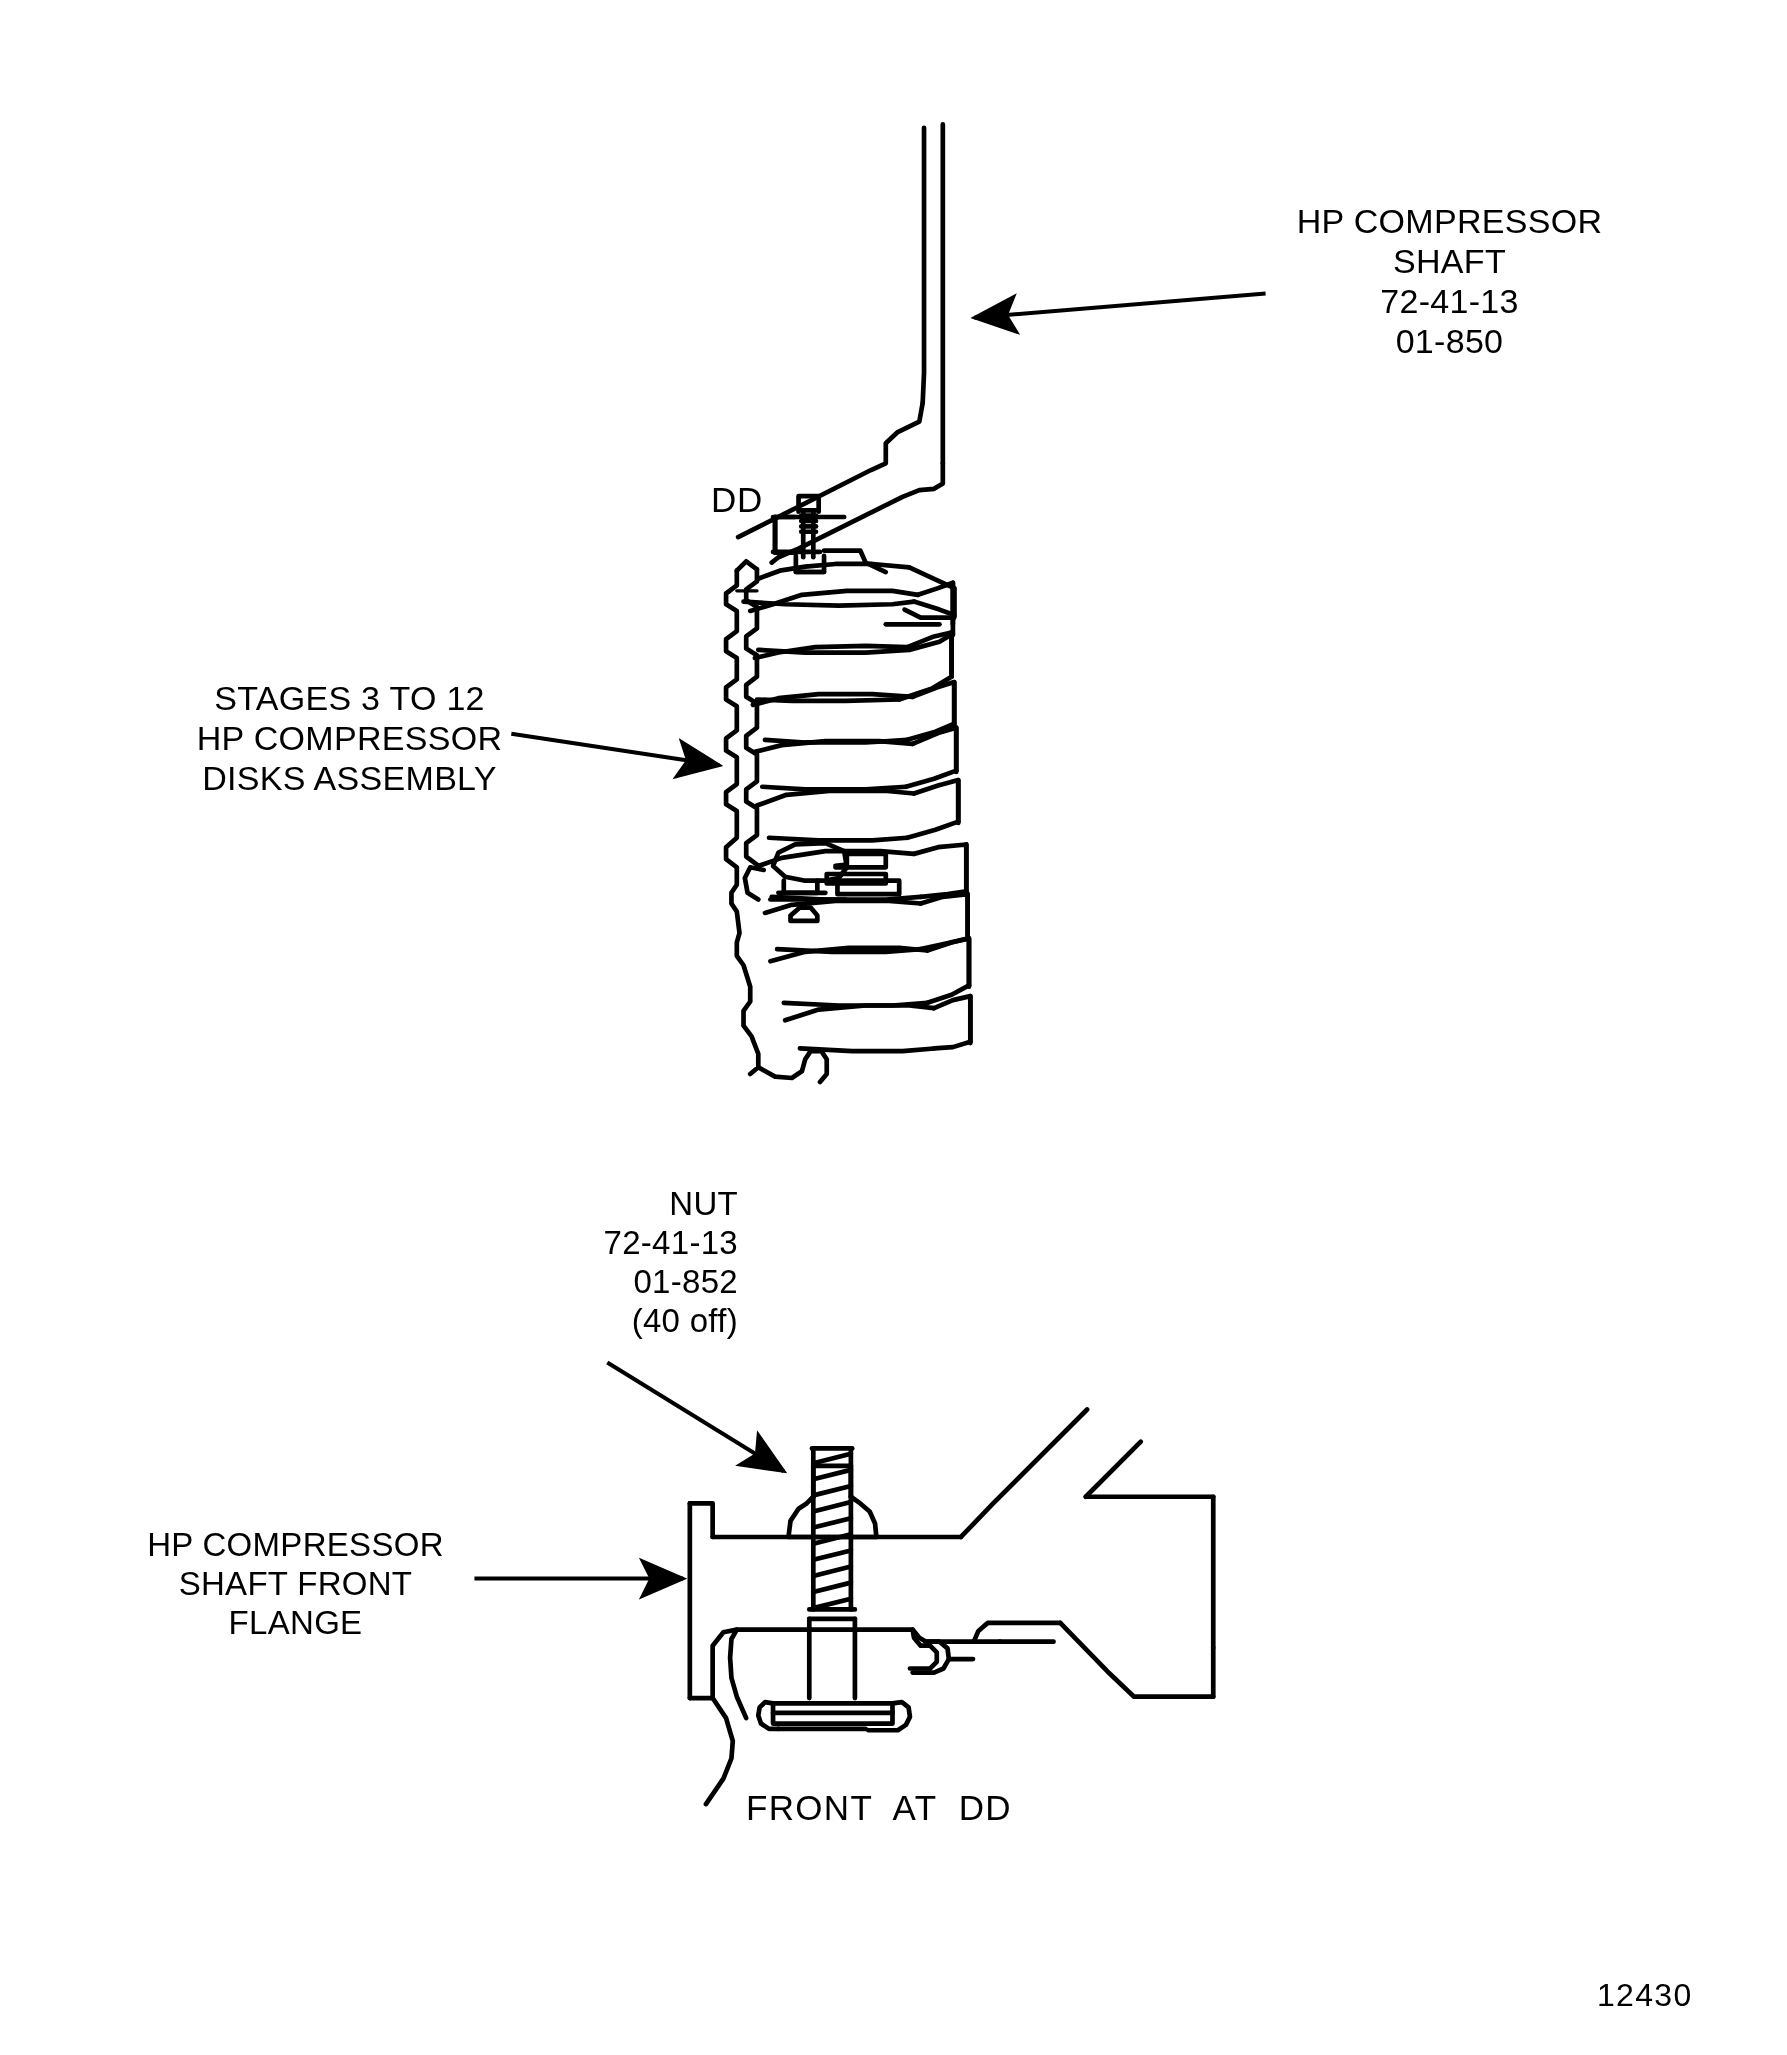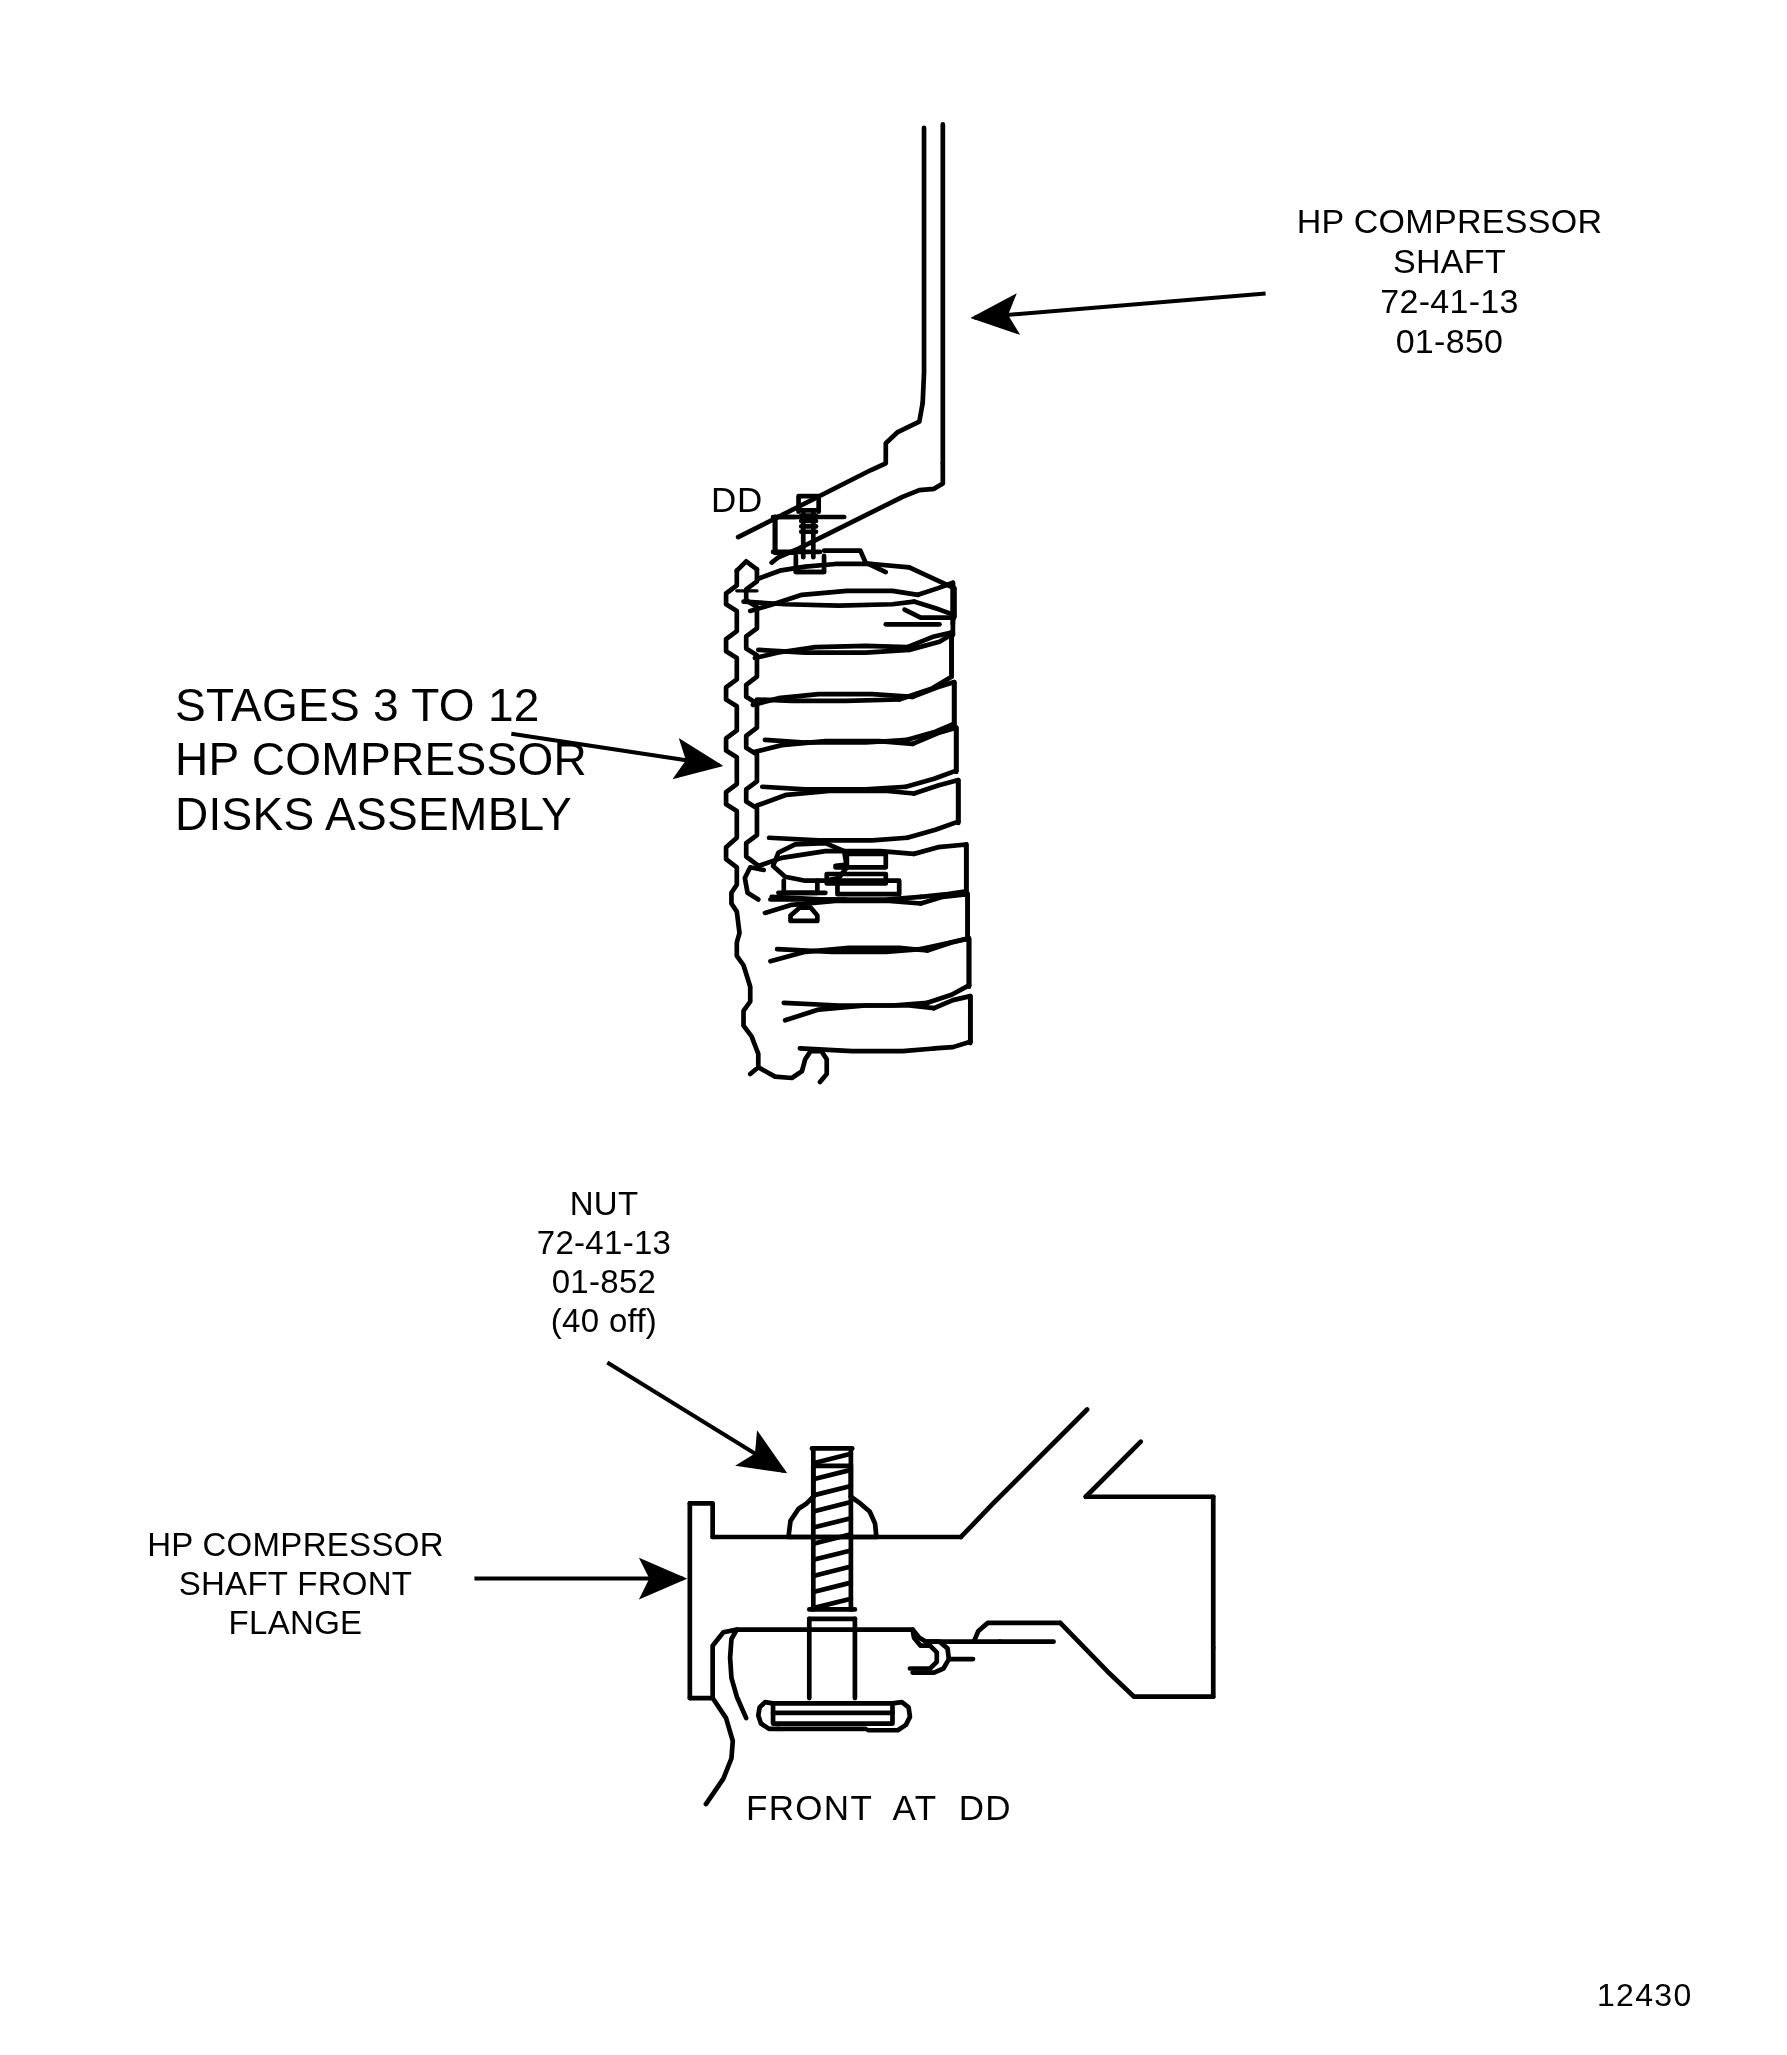--- a/index.html
+++ b/index.html
@@ -37,32 +37,32 @@
   }
   .label.center { text-align: center; }
 
   #label-hp-shaft {
     left: 1275px; top: 201px; width: 349px;
     font-size: 34px;
     text-align: center;
   }
   #label-stages {
     left: 175px; top: 678px; width: 349px;
-    font-size: 46px;
+    font-size: 34px;
     text-align: center;
   }
   #label-dd {
     left: 711px; top: 479px;
     font-size: 35px;
     letter-spacing: 0.7px;
   }
   #label-nut {
     left: 470px; top: 1185px; width: 268px;
     font-size: 33px;
-    text-align: center;
+    text-align: right;
   }
   #label-flange {
     left: 121px; top: 1526px; width: 349px;
     font-size: 33px;
     text-align: center;
   }
   #label-detail-caption {
     left: 711px; top: 1787px; width: 336px;
     font-size: 35px;
     text-align: center;

